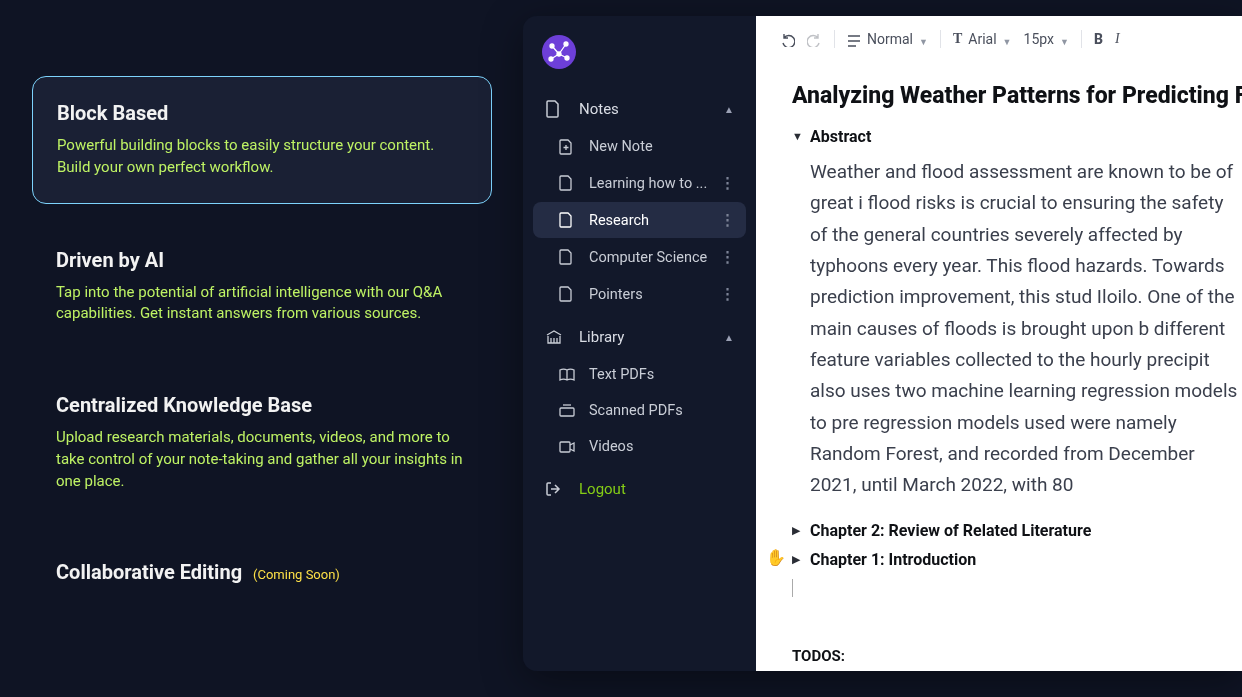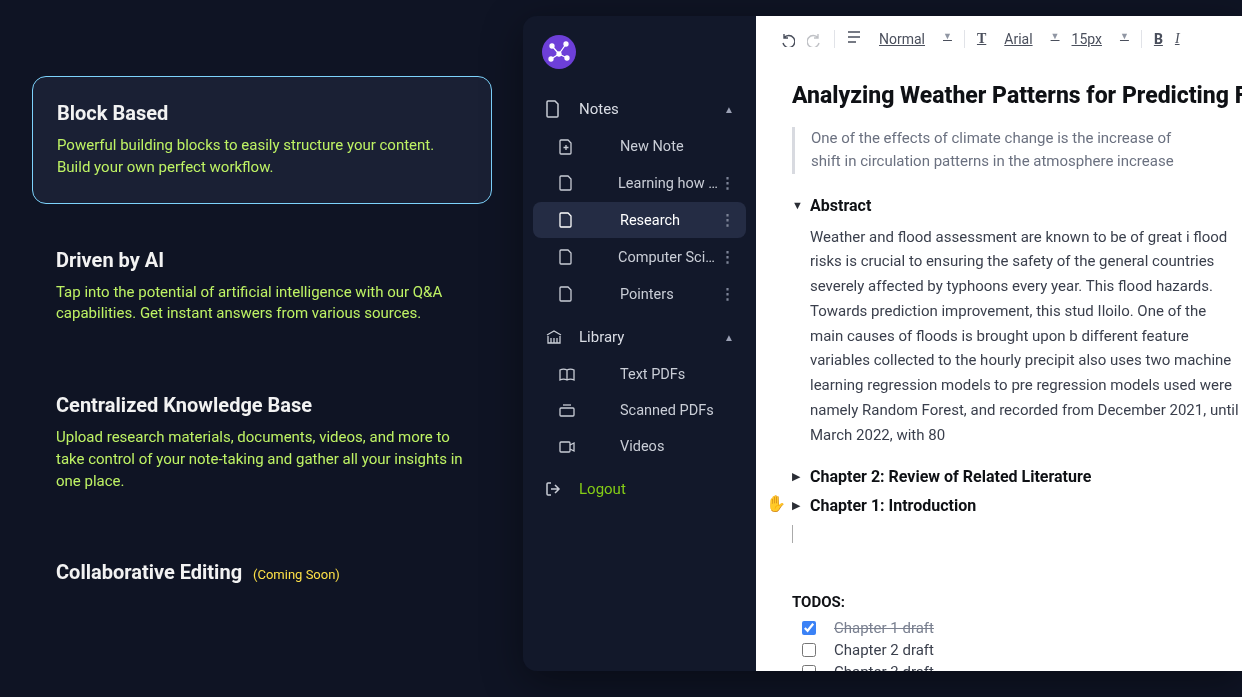--- a/index.html
+++ b/index.html
@@ -102,39 +102,39 @@
 .nav-logout {
   display: flex;
   align-items: center;
   padding: 10px 12px;
   color: #84cc16;
   font-size: 15px;
   cursor: pointer;
   margin-top: 6px;
 }
 .nav-logout .icon { width: 18px; margin-right: 16px; display: flex; }
-.nav-item-label { white-space: nowrap; overflow: hidden; text-overflow: ellipsis; max-width: 120px; margin-left: 31px; }
+.nav-item-label { white-space: nowrap; overflow: hidden; text-overflow: ellipsis; max-width: 120px; }
 
 
 .doc {
   flex: 1;
   background: #fff;
   color: #1a1d24;
   overflow: hidden;
   position: relative;
 }
 .toolbar {
   display: flex;
   align-items: center;
   gap: 12px;
   padding: 14px 24px;
   color: #4a4f5c;
   font-size: 14px;
 }
-.toolbar .tbtn { display: flex; align-items: flex-start; gap: 18px; cursor: pointer; text-decoration: underline; }
+.toolbar .tbtn { display: flex; align-items: flex-end; gap: 6px; cursor: pointer; }
 .toolbar .divider { width: 1px; height: 18px; background: #e1e3e8; }
 .toolbar .chev-d { font-size: 9px; color: #9096a3; }
 .doc-body { padding: 20px 0 20px 36px; }
 .doc-title {
   font-size: 23px;
   font-weight: 800;
   color: #0f1115;
   margin-bottom: 18px;
   white-space: nowrap;
 }
@@ -147,21 +147,21 @@
   line-height: 1.55;
 }
 .heading-row {
   display: flex;
   align-items: center;
   margin-bottom: 10px;
 }
 .heading-row .toggle { font-size: 11px; color: #2a2d35; margin-right: 8px; width: 10px; }
 .heading-row .h { font-weight: 700; font-size: 16px; color: #0f1115; }
 .para {
-  font-size: 15px;
+  font-size: 19px;
   color: #3a3f4c;
   line-height: 1.65;
   margin: 0 0 20px 18px;
 }
 .cursor-row { position: relative; }
 .hand-cursor { position: absolute; left: -26px; top: -2px; font-size: 16px; }
 .todos-block { margin-top: 50px; }
 .todos-title { font-weight: 700; font-size: 15px; color: #0f1115; margin-bottom: 8px; }
 .todo-item { display: flex; align-items: center; gap: 18px; font-size: 15px; color: #3a3f4c; margin: 4px 0 4px 10px; }
 .todo-item input { width: 14px; height: 14px; accent-color: #3b82f6; }
@@ -346,22 +346,20 @@
         <span>15px</span>
         <span class="chev-d">▼</span>
       </span>
       <span class="divider"></span>
       <span class="tbtn" style="font-weight:800">B</span>
       <span class="tbtn" style="font-style:italic;font-family:serif">I</span>
     </div>
 
     <div class="doc-body">
       <div class="doc-title">Analyzing Weather Patterns for Predicting F</div>
-      <div class="quote" style="white-space:pre-line">One of the effects of climate change is the increase of
-shift in circulation patterns in the atmosphere increase</div>
 
       <div class="heading-row">
         <span class="toggle">▼</span>
         <span class="h">Abstract</span>
       </div>
       <div class="para">Weather and flood assessment are known to be of great i flood risks is crucial to ensuring the safety of the general countries severely affected by typhoons every year. This flood hazards. Towards prediction improvement, this stud Iloilo. One of the main causes of floods is brought upon b different feature variables collected to the hourly precipit also uses two machine learning regression models to pre regression models used were namely Random Forest, and recorded from December 2021, until March 2022, with 80</div>
 
       <div class="heading-row">
         <span class="toggle">▶</span>
         <span class="h">Chapter 2: Review of Related Literature</span>

